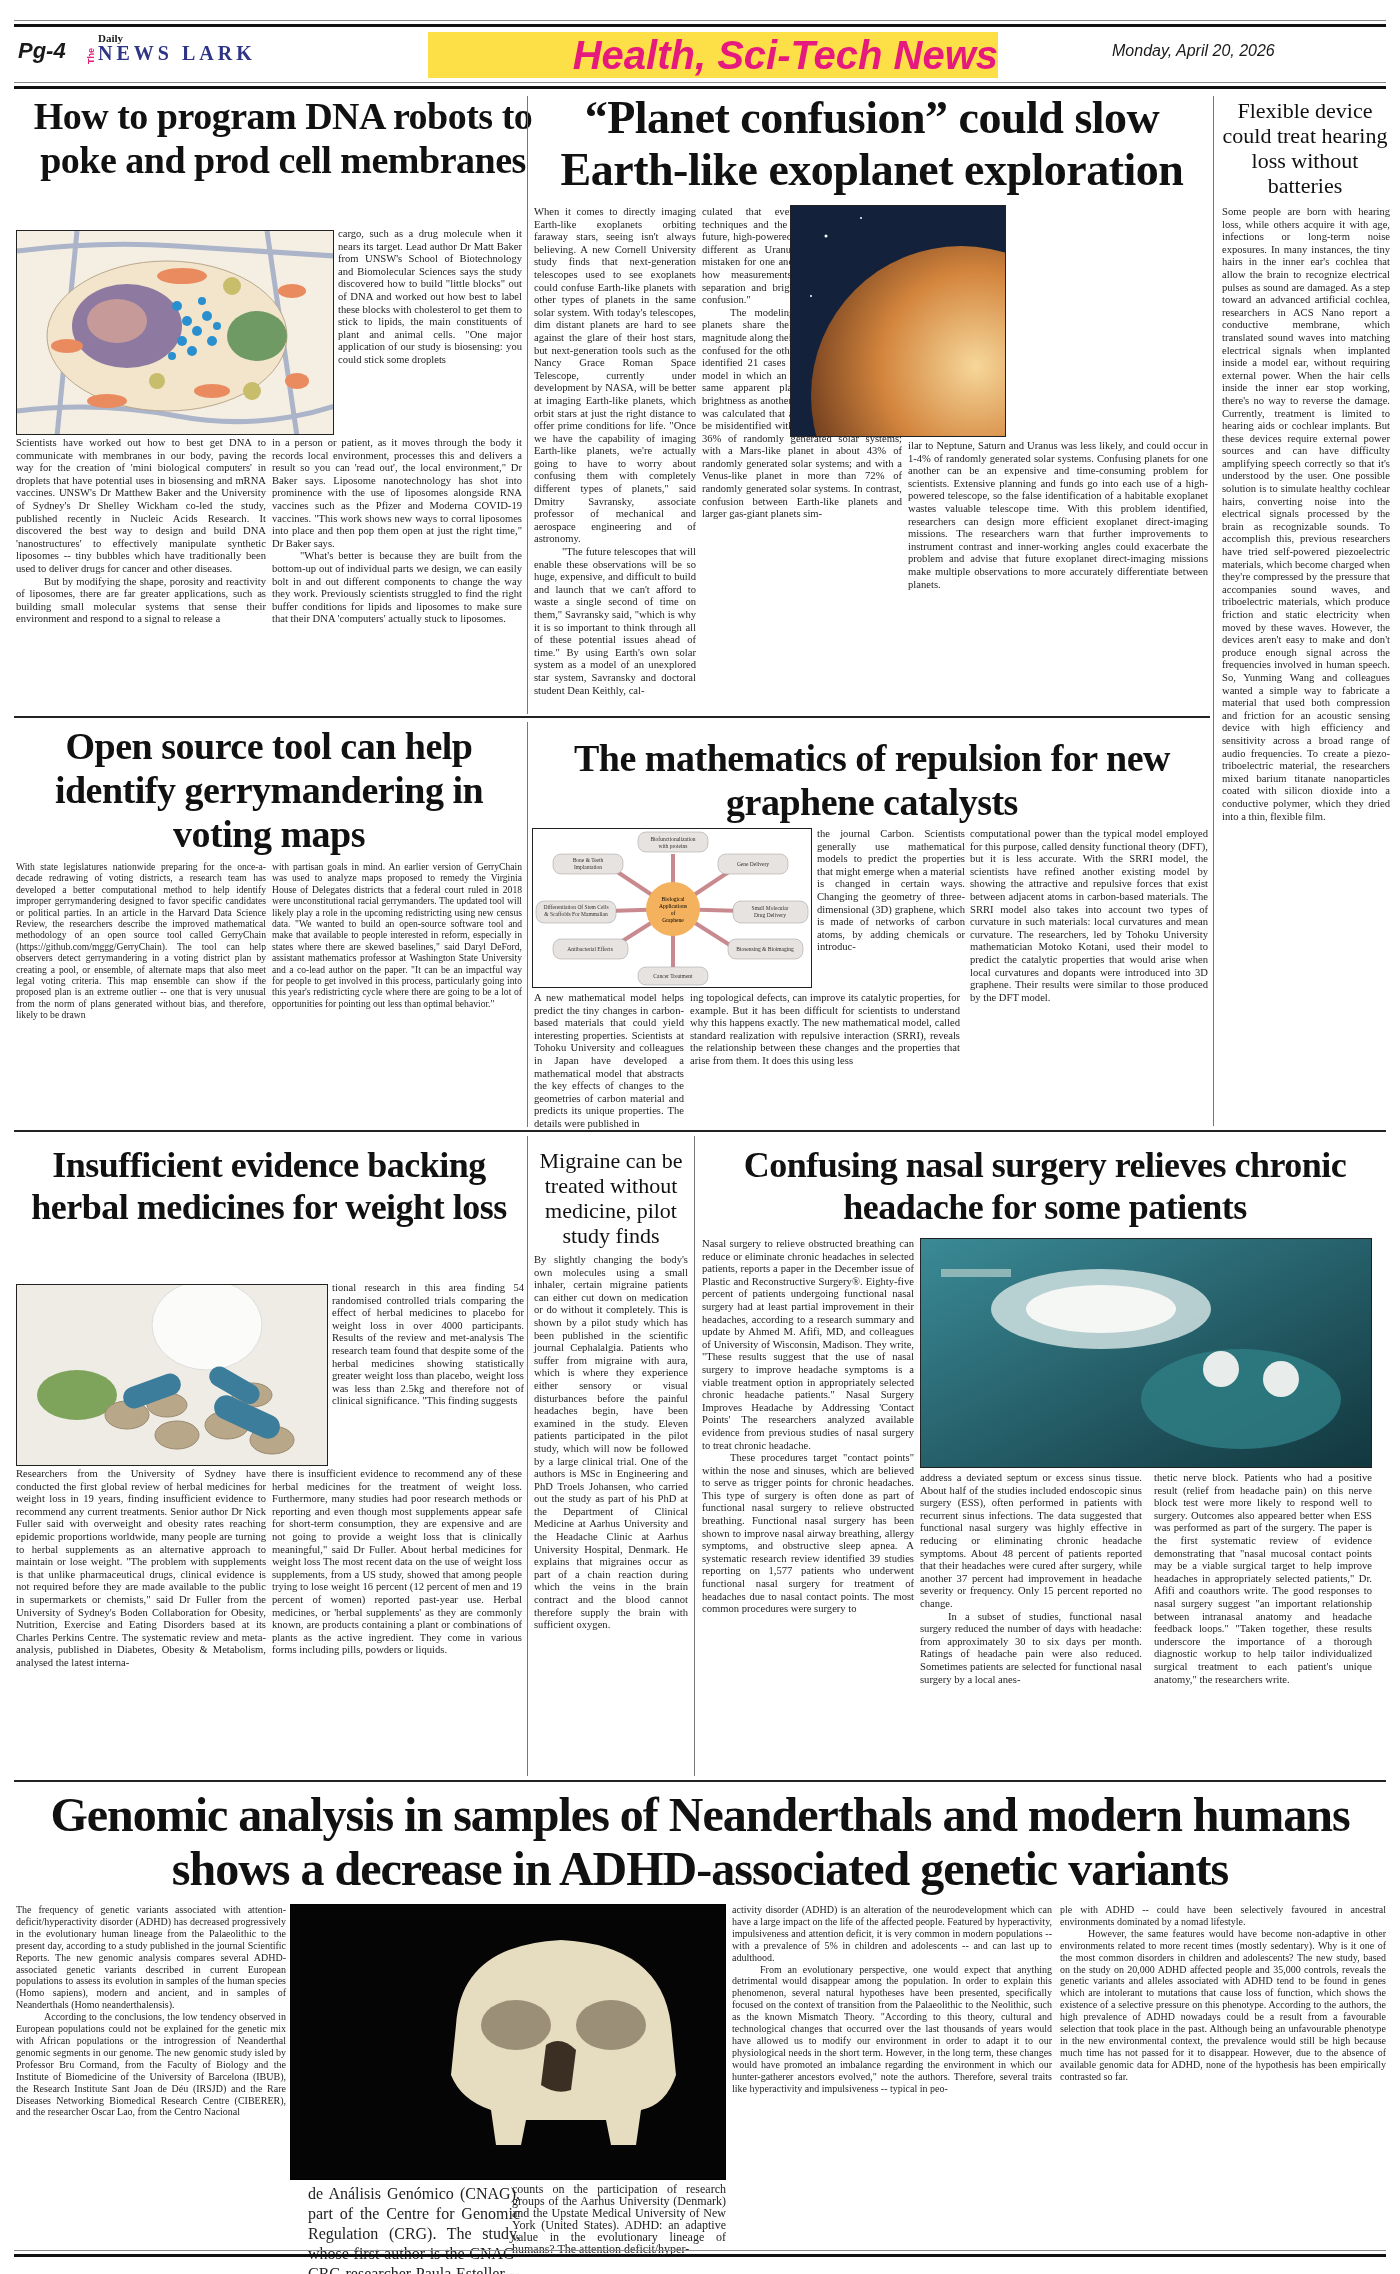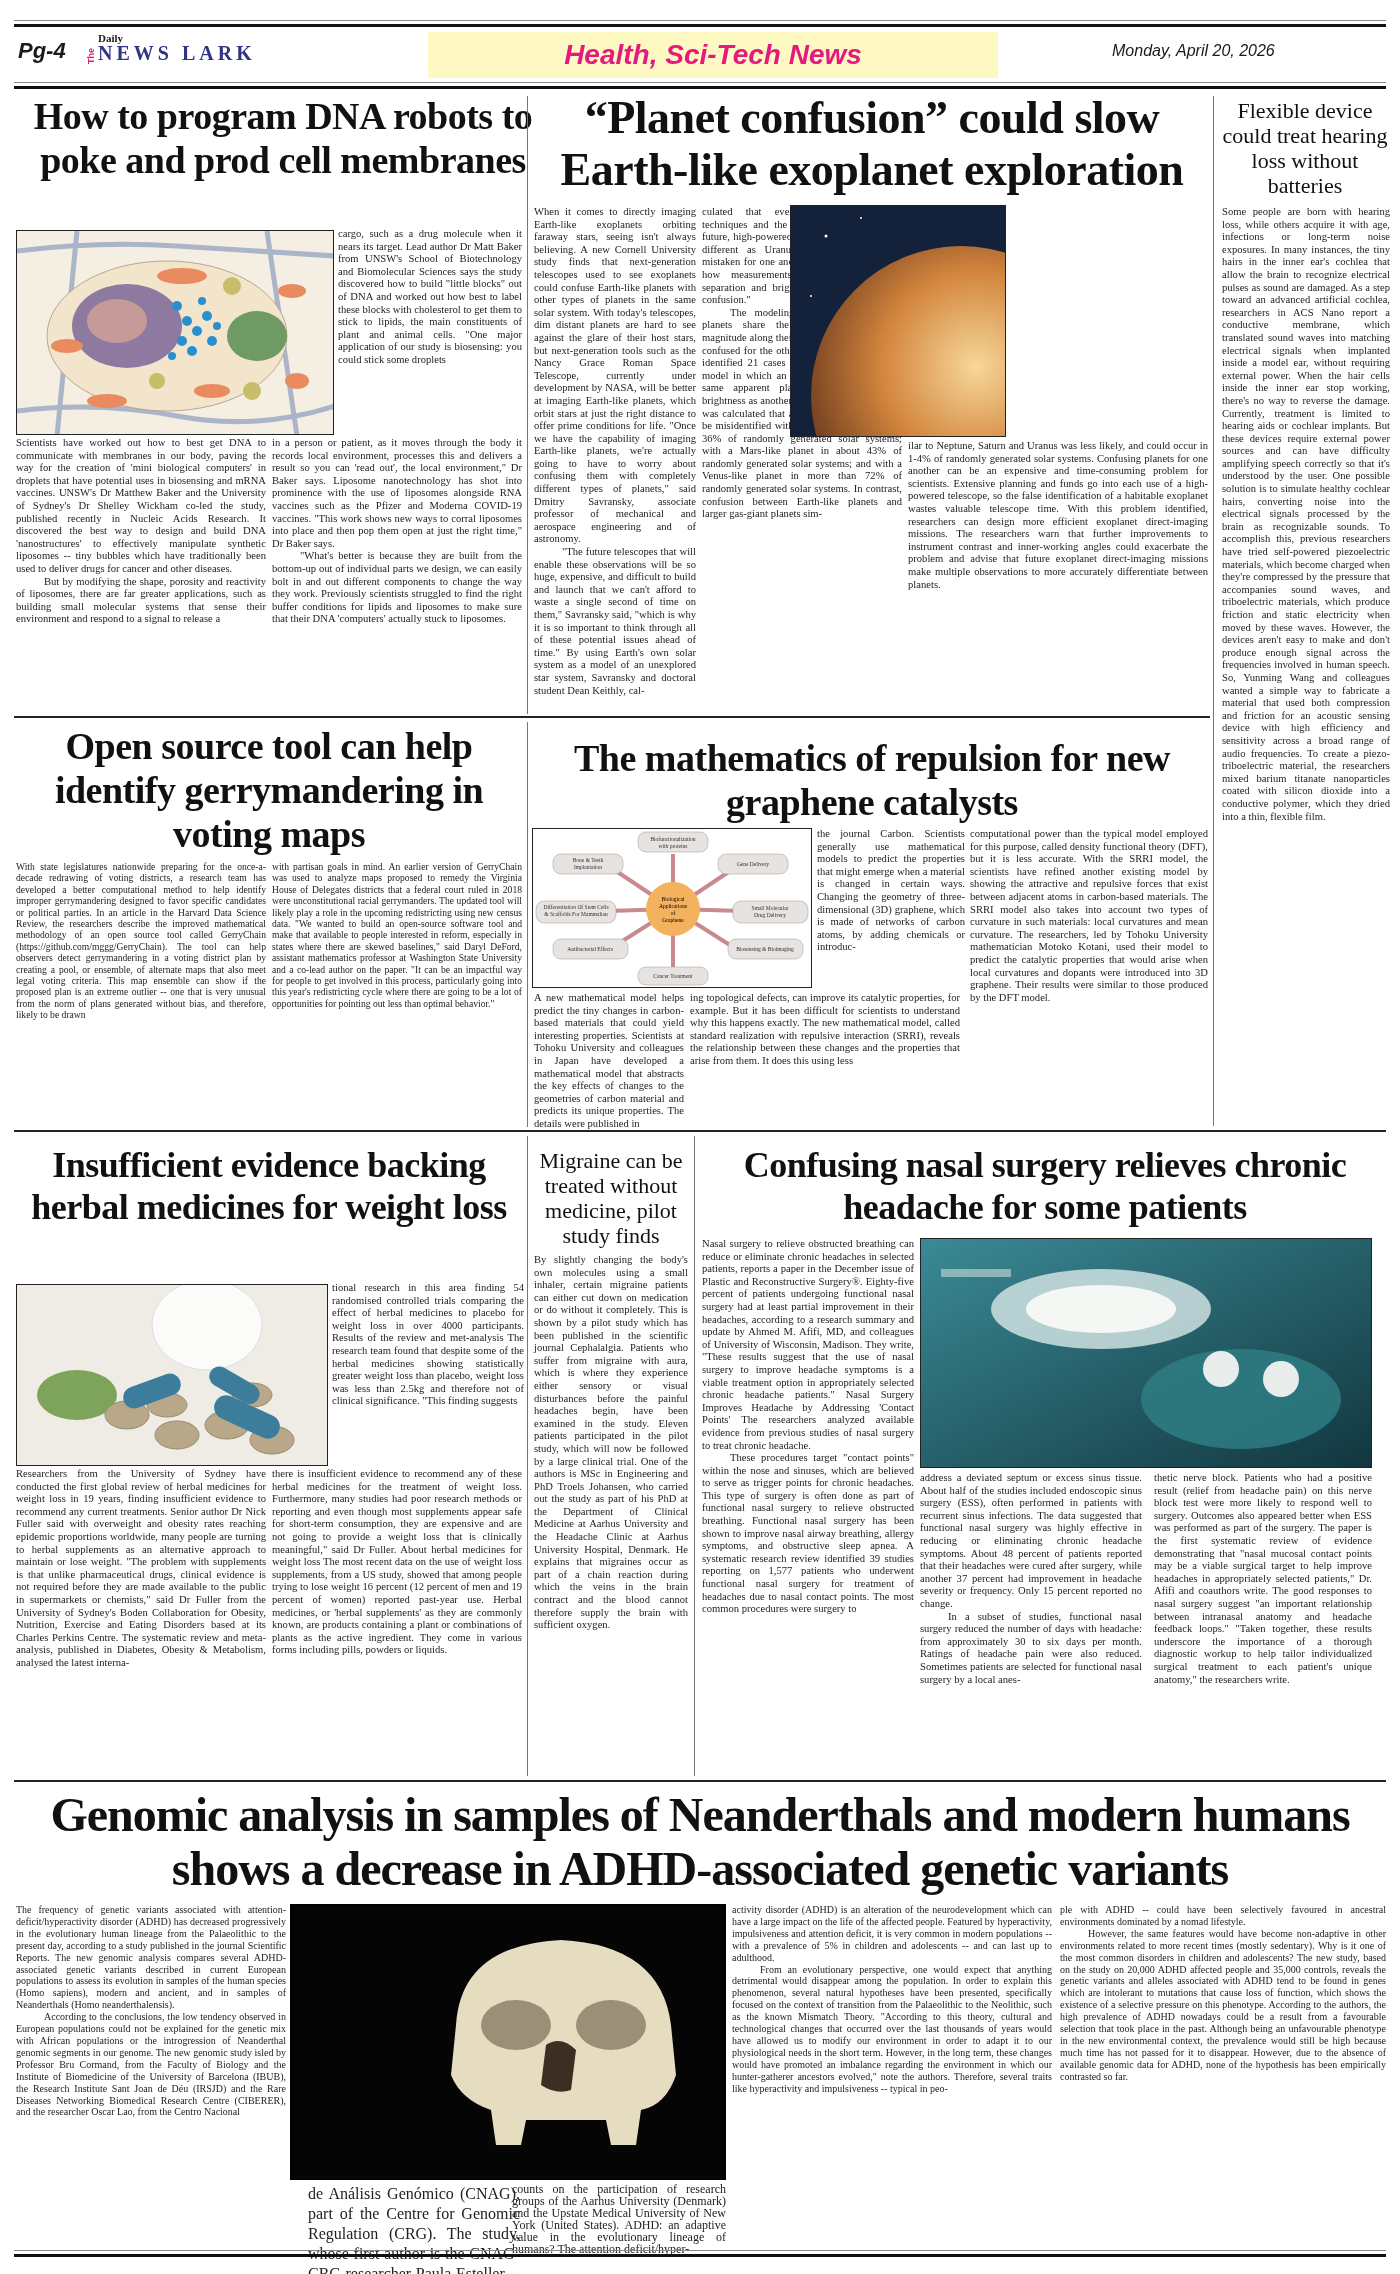--- a/index.html
+++ b/index.html
@@ -12,21 +12,21 @@
 .hl-light{font-family:"Liberation Serif",serif;font-weight:normal;text-align:center;line-height:1.1;color:#111}
 .body{font-size:10.6px;line-height:12.6px;text-align:justify;hyphens:auto;color:#222}
 .body p{text-indent:0}
 .body p+p{text-indent:28px}
 .img{position:absolute;border:1.5px solid #222;overflow:hidden}
 
 .pg{font-family:"Liberation Sans",sans-serif;font-weight:bold;font-style:italic;font-size:22px}
 .logo-daily{font-family:"Liberation Serif",serif;font-weight:bold;font-size:11px}
 .logo-the{font-family:"Liberation Sans",sans-serif;font-weight:bold;font-size:9px;color:#e0207a;writing-mode:vertical-rl;transform:rotate(180deg)}
 .logo-main{font-family:"Liberation Serif",serif;font-weight:bold;font-size:20px;color:#2f3585;letter-spacing:4px;font-variant:small-caps}
-.section-banner{background:#fef9c3;color:#e6197e;font-family:"Liberation Sans",sans-serif;font-style:italic;font-weight:bold;font-size:28px;text-align:center;line-height:46px}
+.section-banner{background:#fde047;color:#e6197e;font-family:"Liberation Sans",sans-serif;font-style:italic;font-weight:bold;font-size:40px;text-align:right;line-height:46px}
 .date{font-family:Liberation Sans, sans-serif;font-style:italic;font-size:16px}
 </style>
 </head>
 <body>
 
 <div class="rule-thin" style="top:20px"></div>
 <div class="rule-thick" style="top:24px"></div>
 
 <div class="abs pg" style="left:18px;top:38px">Pg-4</div>
 <div class="abs" style="left:86px;top:32px;width:270px;height:40px">

